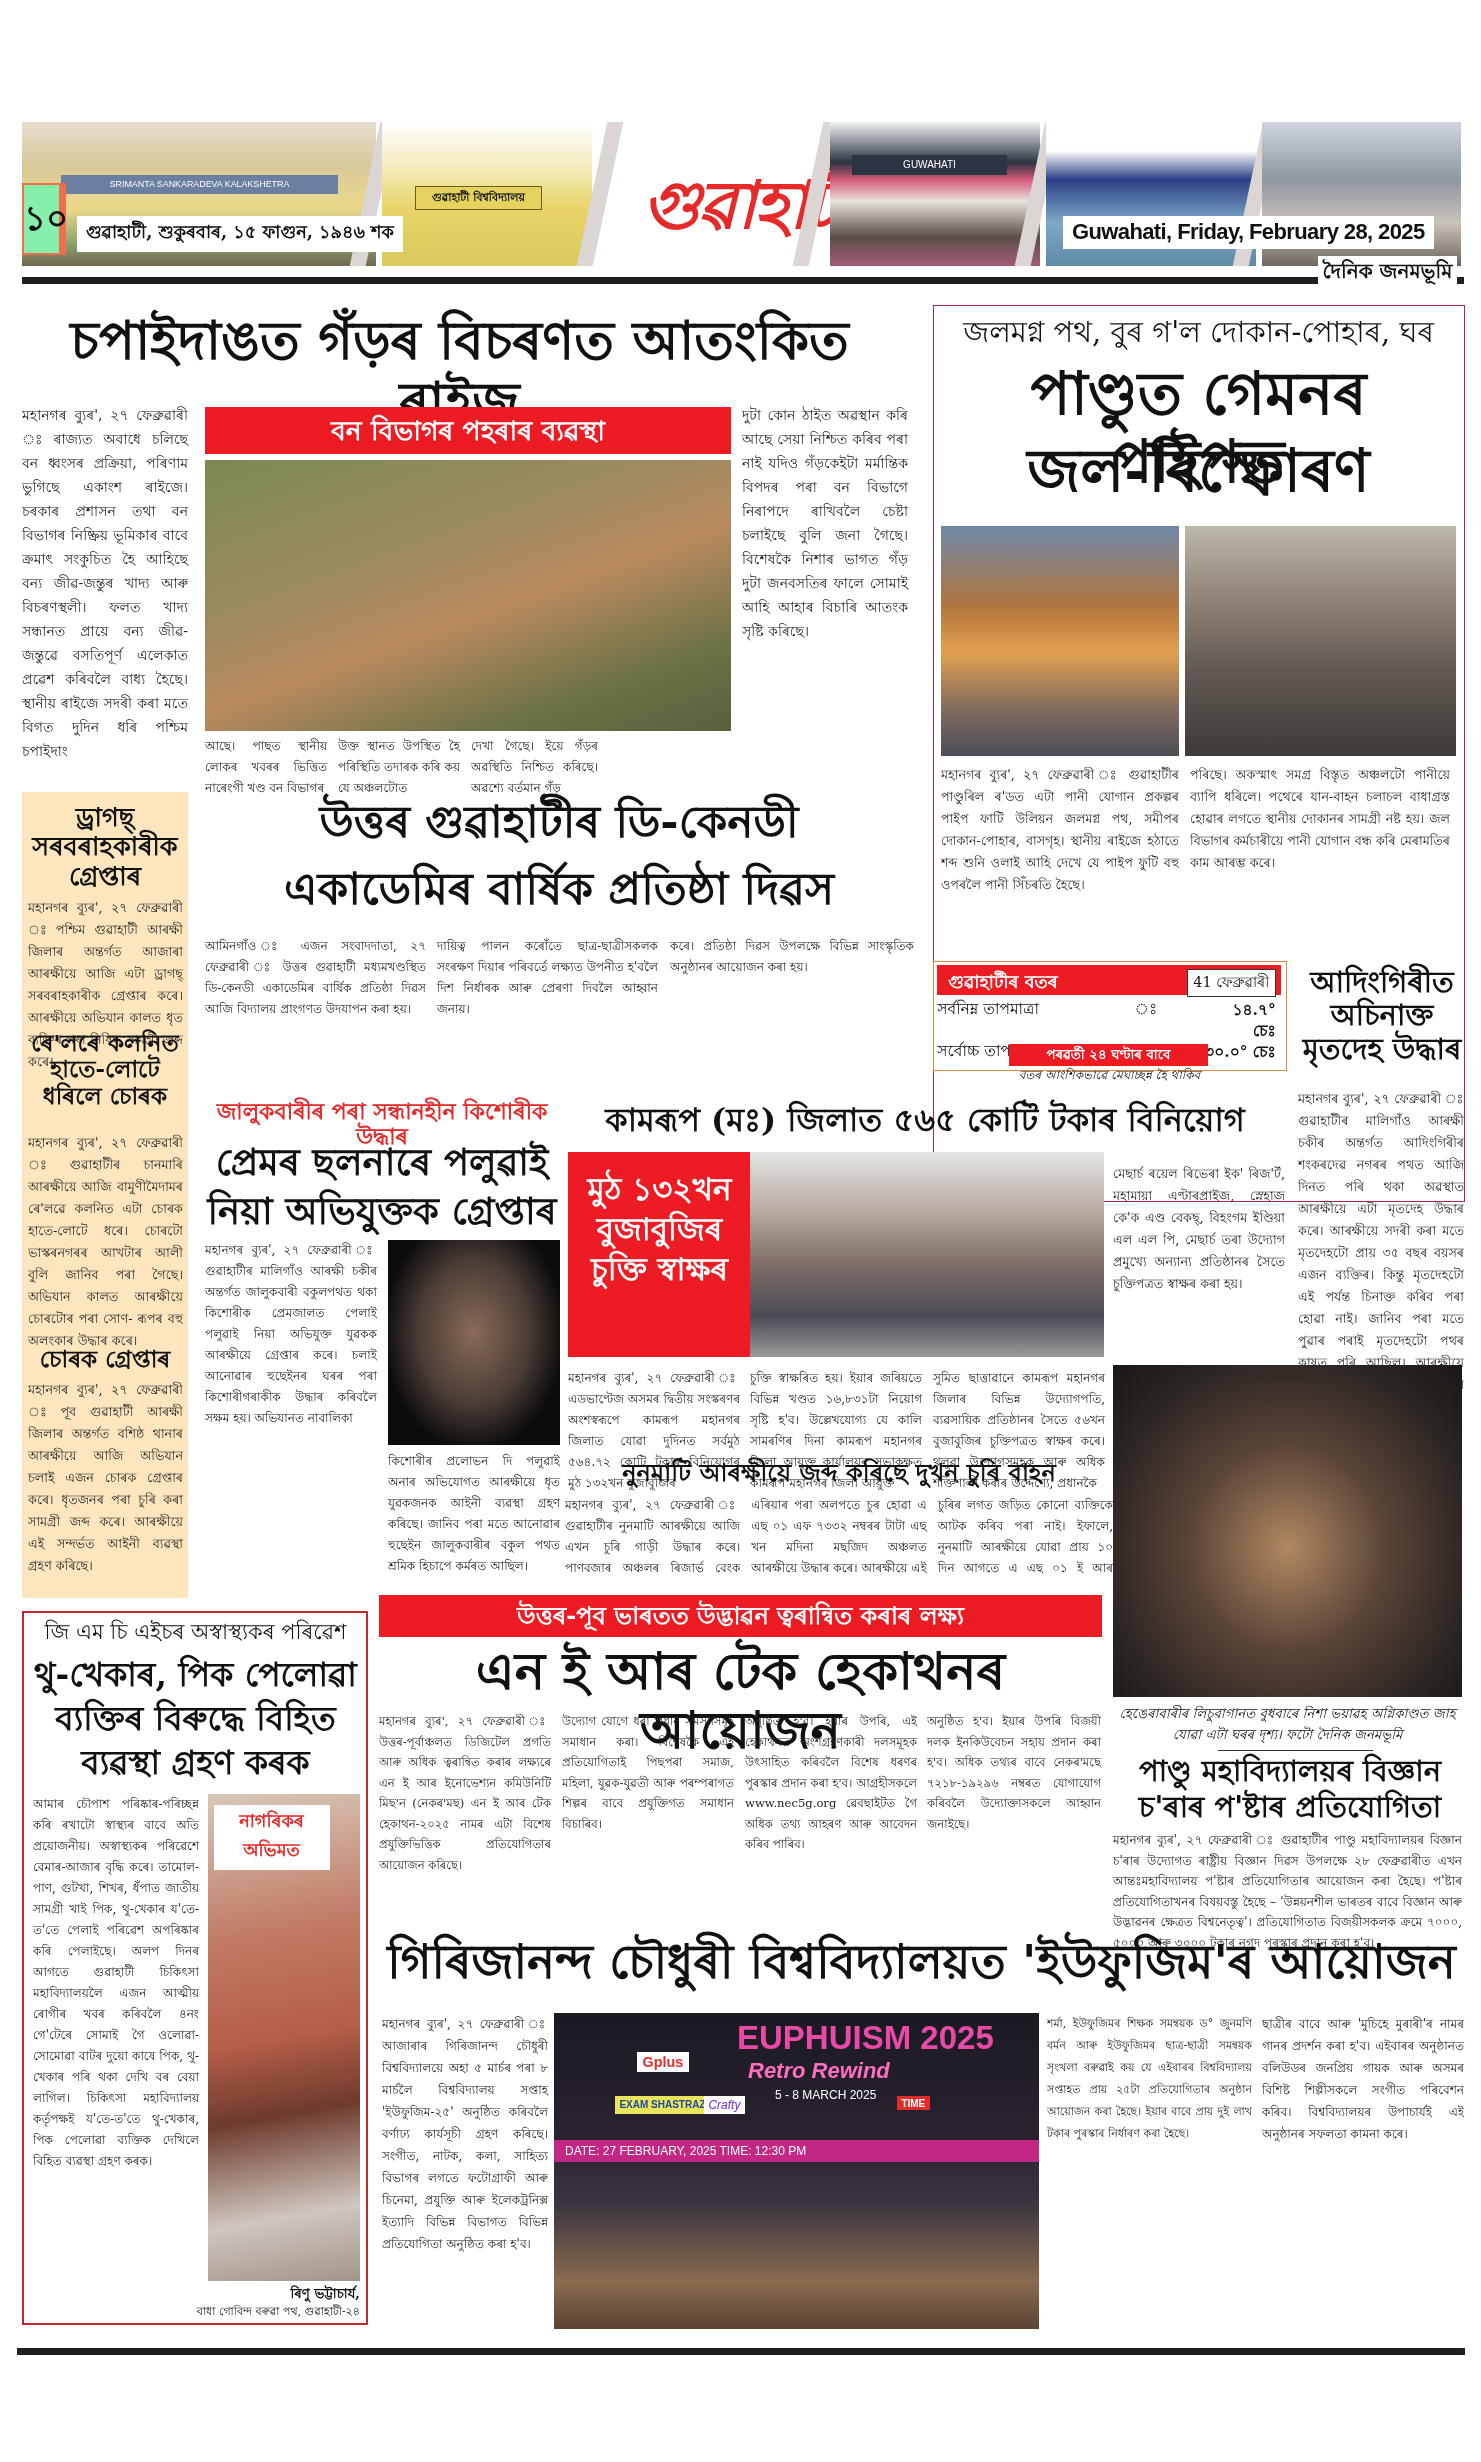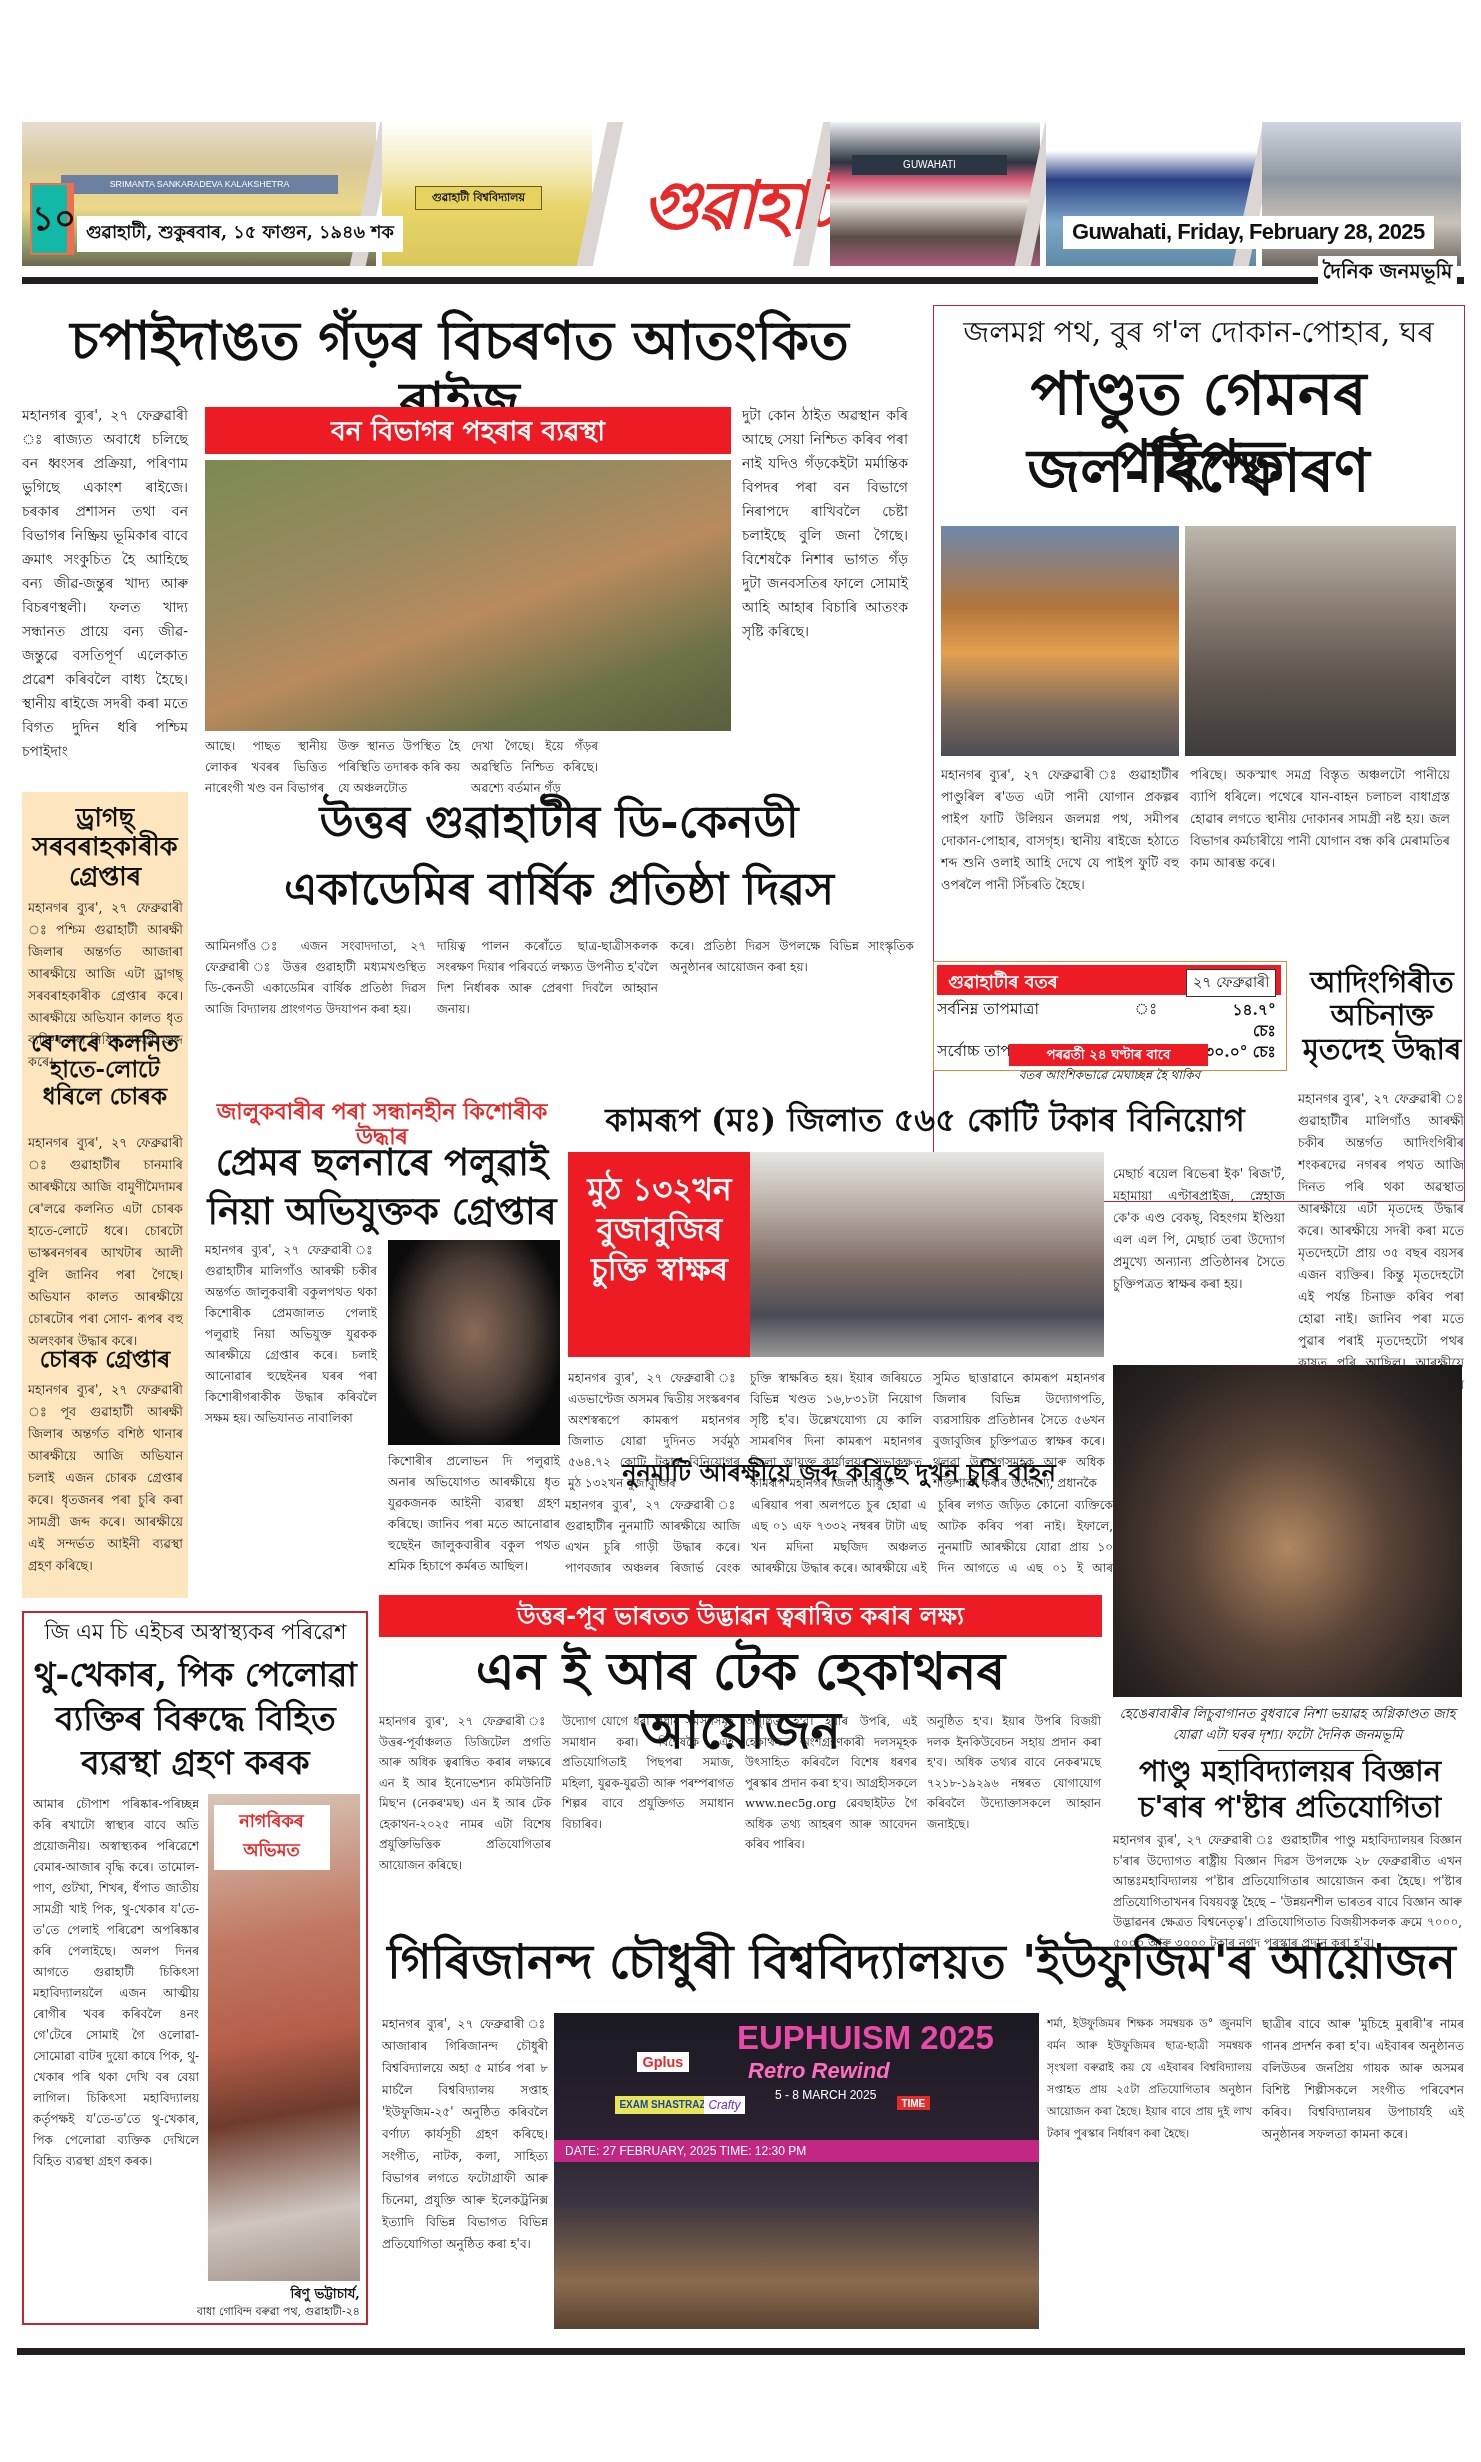--- a/index.html
+++ b/index.html
@@ -9,21 +9,21 @@
   
   .mast{left:22px;top:122px;width:1459px;height:144px;}
   .mast-img{position:absolute;top:0;height:144px;overflow:hidden;}
   .img-kala{left:0;width:354px;background:linear-gradient(180deg,#e6ddd0 0%,#d8c89a 30%,#ecd98a 60%,#8ba06a 85%,#6f6650 100%);}
   .img-gu{left:360px;width:210px;background:linear-gradient(180deg,#fff 0%,#f4ecc0 30%,#e8d468 60%,#d9c85c 100%);}
   .img-stn{left:808px;width:210px;background:linear-gradient(180deg,#eef2f3 0%,#2b3440 28%,#d45a78 40%,#e7e2dc 55%,#5a4d45 80%,#a55b7b 100%);}
   .img-br{left:1024px;width:210px;background:linear-gradient(180deg,#fff 0%,#fff 20%,#2a3f85 40%,#7fa8c8 70%,#5e8aa6 100%);}
   .img-traf{left:1240px;width:199px;background:linear-gradient(180deg,#cfd6df 0%,#8e96a0 40%,#c9c2b9 70%,#6d6660 100%);}
   .slant{position:absolute;top:0;width:15.5px;height:144px;background:#dbd5d3;transform:skewX(-12deg);}
   .logo{position:absolute;left:620px;top:33px;font-size:66px;color:#e52a2a;font-family:"DejaVu Serif",serif;font-style:italic;font-weight:bold;letter-spacing:-2.2px;}
-  .pgno{position:absolute;left:8px;top:183px;width:44px;height:72px;background:#14b8a6;border:2.2px solid #f06e4e;border-right:7.8px solid #f06e4e;font-size:34px;font-weight:bold;text-align:center;line-height:66px;}
+  .pgno{position:absolute;left:0;top:183px;width:44px;height:72px;background:#86efac;border:2.2px solid #f06e4e;border-right:7.8px solid #f06e4e;font-size:34px;font-weight:bold;text-align:center;line-height:66px;}
   .dateline-as{position:absolute;left:55px;top:217px;background:#fff;padding:3.3px 8.9px;font-size:17.7px;font-weight:bold;}
   .dateline-en{position:absolute;left:1041px;top:216px;background:#fff;padding:3.3px 8.9px;font-family:"Liberation Sans",sans-serif;font-weight:bold;font-size:22px;letter-spacing:-0.6px;}
   .rule-top{left:22px;top:277px;width:1442px;height:6.6px;background:#231f20;}
   .rule-bot{left:16.6px;top:2348px;width:1448px;height:6.6px;background:#231f20;}
   .col-text{font-size:14px;line-height:24px;text-align:justify;color:#222;}
   .hl{font-weight:bold;color:#111;text-align:center;line-height:1.15;}
   .redbar{background:#ed1c24;color:#ffffff;font-weight:bold;text-align:center;}
   .photo{background:#8a8070;}
   .cap{font-size:13.3px;text-align:center;font-style:italic;line-height:21px;}
   .box-red{border:2.8px solid #c1272d;}
@@ -89,21 +89,21 @@
 
 <div class="abs hl" style="left:199px;top:797px;width:720px;font-size:44px;">উত্তৰ গুৱাহাটীৰ ডি-কেনডী</div>
 <div class="abs hl" style="left:199px;top:864px;width:720px;font-size:44px;">একাডেমিৰ বাৰ্ষিক প্ৰতিষ্ঠা দিৱস</div>
 <div class="abs col-text" style="left:205px;top:936px;width:221px;font-size:12px;line-height:21px;">আমিনগাঁও ঃ এজন সংবাদদাতা, ২৭ ফেব্ৰুৱাৰী ঃ উত্তৰ গুৱাহাটী মধ্যমখণ্ডস্থিত ডি-কেনডী একাডেমিৰ বাৰ্ষিক প্ৰতিষ্ঠা দিৱস আজি বিদ্যালয় প্ৰাংগণত উদযাপন কৰা হয়।</div>
 <div class="abs col-text" style="left:437px;top:936px;width:221px;font-size:12px;line-height:21px;">দায়িত্ব পালন কৰোঁতে ছাত্ৰ-ছাত্ৰীসকলক সংৰক্ষণ দিয়াৰ পৰিবৰ্তে লক্ষ্যত উপনীত হ'বলৈ দিশ নিৰ্ধাৰক আৰু প্ৰেৰণা দিবলৈ আহ্বান জনায়।</div>
 <div class="abs col-text" style="left:670px;top:936px;width:244px;font-size:12px;line-height:21px;">কৰে। প্ৰতিষ্ঠা দিৱস উপলক্ষে বিভিন্ন সাংস্কৃতিক অনুষ্ঠানৰ আয়োজন কৰা হয়।</div>
 
 <div class="abs" style="left:933px;top:961px;width:354px;height:110px;border:1.7px solid #d88a3c;background:#fff;">
   <div style="position:absolute;left:3.3px;top:3.3px;width:344px;height:30px;background:#ed1c24;">
     <span style="position:absolute;left:11px;top:3.3px;color:#fff;font-size:17.7px;font-weight:bold;">গুৱাহাটীৰ বতৰ</span>
-    <span style="position:absolute;right:5.5px;top:3.3px;background:#fff;padding:1.1px 5.5px;font-size:14.4px;border:0.6px solid #333;">২৭ ফেব্ৰুৱাৰী</span>
+    <span style="position:absolute;right:5.5px;top:3.3px;background:#fff;padding:1.1px 5.5px;font-size:14.4px;border:0.6px solid #333;">41 ফেব্ৰুৱাৰী</span>
   </div>
   <div style="position:absolute;left:3.3px;top:37px;width:344px;font-size:15.5px;line-height:21px;">
     <div style="display:flex;gap:36px;">
       <span style="width:172px;">সৰ্বনিম্ন তাপমাত্ৰা</span>
       <span style="width:66px;">ঃ</span>
       <span style="flex:1;text-align:right;padding-right:5.5px;font-weight:bold;">১৪.৭° চেঃ</span>
     </div>
     <div style="display:flex;">
       <span style="width:172px;">সৰ্বোচ্চ তাপমাত্ৰা</span>
       <span style="width:66px;">ঃ</span>

